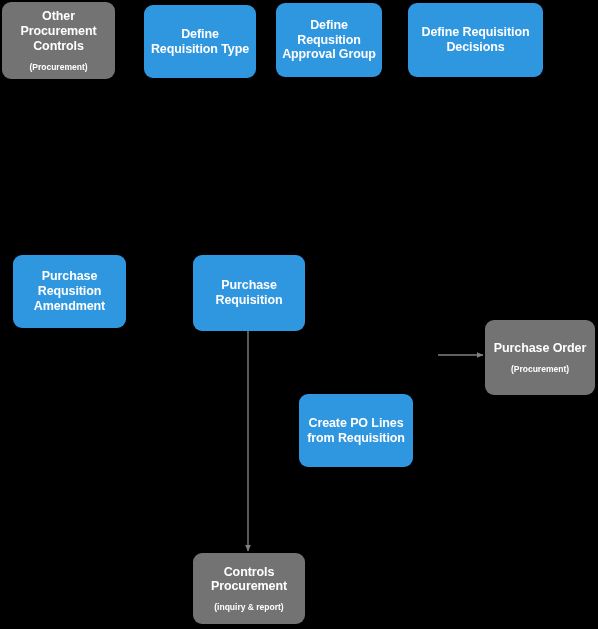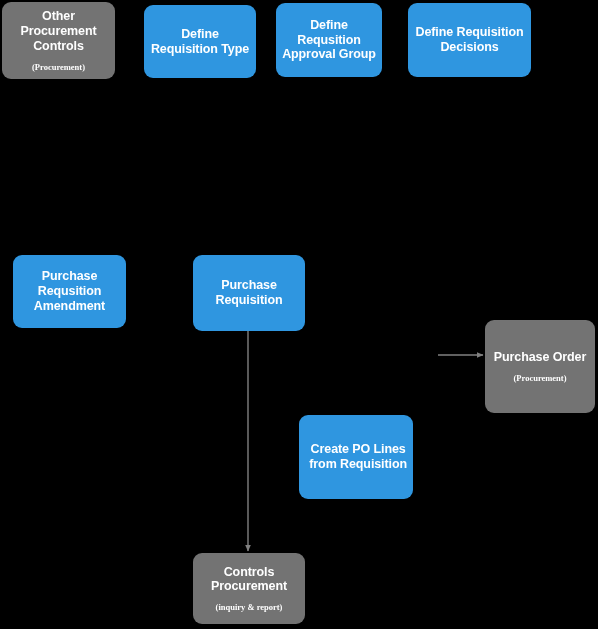--- a/index.html
+++ b/index.html
@@ -35,21 +35,20 @@
     font-size: 12.5px;
     line-height: 1.18;
     letter-spacing: -0.1px;
     white-space: pre-line;
   }
   .node-sub {
     font-size: 8.5px;
     font-weight: bold;
     line-height: 1.2;
     margin-top: 8px;
-    font-family: Liberation Serif, serif;
   }
   .node-sub:empty { display: none; }
   .edge-layer {
     position: absolute;
     left: 0;
     top: 0;
     width: 598px;
     height: 629px;
     pointer-events: none;
   }
@@ -75,38 +74,38 @@
         <div class="node-sub">(Procurement)</div>
       </div>
       <div class="node blue" style="left: 144px; top: 5px; width: 112px; height: 73px;">
         <div class="node-title">Define
 Requisition Type</div>
       </div>
       <div class="node blue" style="left: 276px; top: 3px; width: 106px; height: 74px;">
         <div class="node-title">Define Requsition
 Approval Group</div>
       </div>
-      <div class="node blue" style="left: 408px; top: 3px; width: 123px; height: 74px;">
+      <div class="node blue" style="left: 408px; top: 3px; width: 135px; height: 74px;">
         <div class="node-title">Define Requisition
 Decisions</div>
       </div>
       <div class="node blue" style="left: 13px; top: 255px; width: 113px; height: 73px;">
         <div class="node-title">Purchase
 Requsition
 Amendment</div>
       </div>
       <div class="node blue" style="left: 193px; top: 255px; width: 112px; height: 76px;">
         <div class="node-title">Purchase
 Requisition</div>
       </div>
-      <div class="node gray" style="left: 485px; top: 320px; width: 110px; height: 93px;">
+      <div class="node gray" style="left: 485px; top: 320px; width: 110px; height: 75px;">
         <div class="node-title">Purchase Order</div>
         <div class="node-sub">(Procurement)</div>
       </div>
-      <div class="node blue" style="left: 299px; top: 415px; width: 114px; height: 84px; align-items: flex-end;">
+      <div class="node blue" style="left: 299px; top: 394px; width: 114px; height: 73px;">
         <div class="node-title">Create PO Lines
 from Requisition</div>
       </div>
       <div class="node gray" style="left: 193px; top: 553px; width: 112px; height: 71px;">
         <div class="node-title">Controls
 Procurement</div>
         <div class="node-sub">(inquiry &amp; report)</div>
       </div>
     </div>
 </div>

